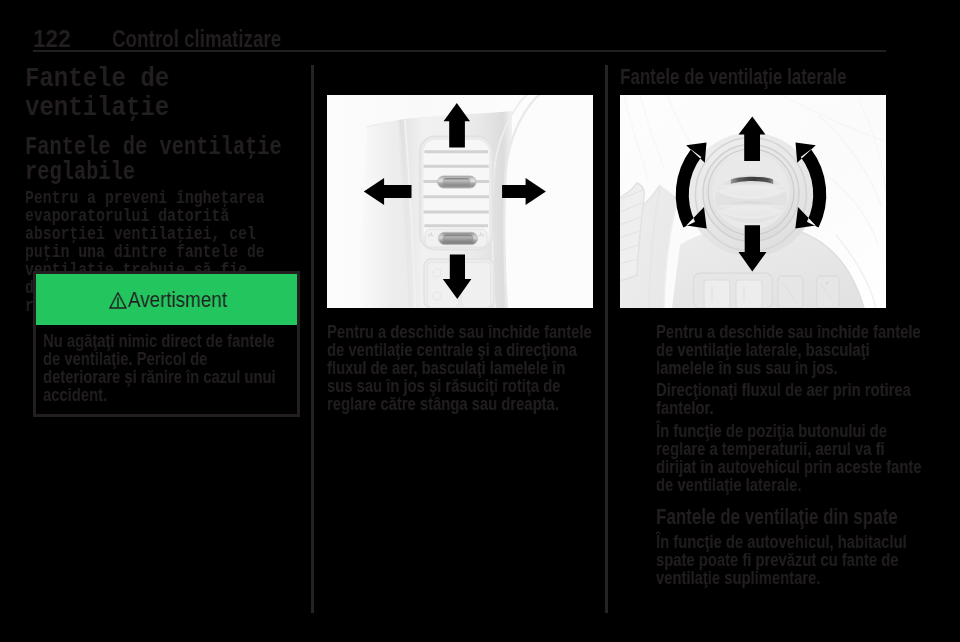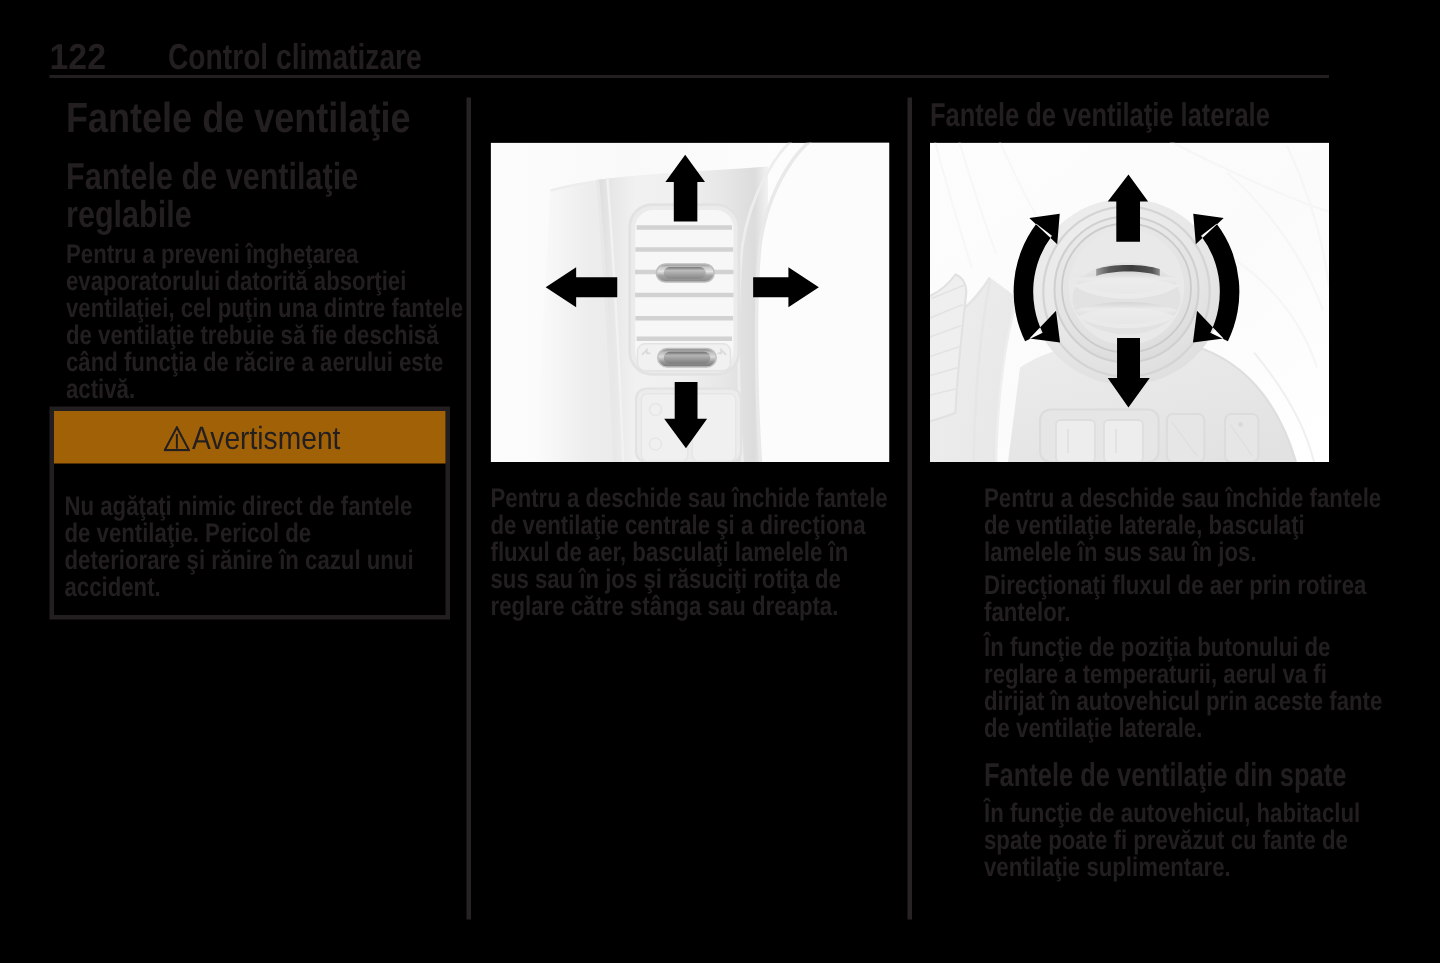--- a/index.html
+++ b/index.html
@@ -9,37 +9,37 @@
   .page{position:relative;width:960px;height:642px;background:#000;overflow:hidden;}
 
   .hdr-num{position:absolute;left:32.5px;top:27px;font-weight:bold;font-size:24px;line-height:24px;color:#231f20;
            transform:scaleX(0.94);transform-origin:left top;}
   .hdr-title{position:absolute;left:112px;top:27px;font-weight:bold;font-size:24px;line-height:24px;color:#231f20;
            transform:scaleX(0.783);transform-origin:left top;white-space:nowrap;}
   .hdr-rule{position:absolute;left:33px;top:49.8px;width:853px;height:2.2px;background:#231f20;}
   .vrule{position:absolute;top:65px;width:2.4px;height:548px;background:#272324;}
 
   .col{position:absolute;color:#231f20;}
-  .c1{left:44px;top:64px;width:267px;}
+  .c1{left:25px;top:64px;width:267px;font-family:Liberation Mono, monospace;}
   .c2{left:327px;top:66px;width:266px;}
   .c3{left:620px;top:66px;width:266px;}
 
   .h1{font-size:28px;font-weight:bold;line-height:29px;transform:scaleX(0.858);transform-origin:left top;width:311.2px;}
   .h2a{font-size:25px;font-weight:bold;line-height:25.3px;transform:scaleX(0.815);transform-origin:left top;width:327.6px;}
   .h2{font-size:22px;font-weight:bold;line-height:22.5px;transform:scaleX(0.772);transform-origin:left top;width:344.6px;}
   .bd{font-size:18px;font-weight:bold;line-height:18.05px;transform:scaleX(0.822);transform-origin:left top;width:323.6px;}
 
   .imgbox{position:absolute;width:266px;height:213px;overflow:hidden;}
   .wm{position:absolute;left:680px;top:648px;color:#7d7d7d;font-size:32px;line-height:28px;font-weight:normal;transform-origin:left top;white-space:nowrap;}
 
   
   .warn{position:absolute;left:33px;width:267px;border:3px solid #231f20;box-sizing:border-box;background:#000;color:#231f20;}
-  .warn-hd{background:#a16207;height:35px;display:flex;align-items:center;justify-content:center;}
+  .warn-hd{background:#22c55e;height:51px;display:flex;align-items:center;justify-content:center;}
   .warn-hd-in{display:flex;align-items:center;color:#231f20;font-size:21.5px;line-height:22px;transform:scaleX(0.875);transform-origin:center;padding-left:4px;}
-  .warn-bd{padding:19px 7px 10px 7px;}
+  .warn-bd{padding:7px 7px 10px 7px;}
 </style>
 </head>
 <body>
 
 <div class="page">
 
   <div class="hdr-num">122</div>
   <div class="hdr-title">Control climatizare</div>
   <div class="hdr-rule"></div>
   <div class="vrule" style="left:311.2px"></div>

